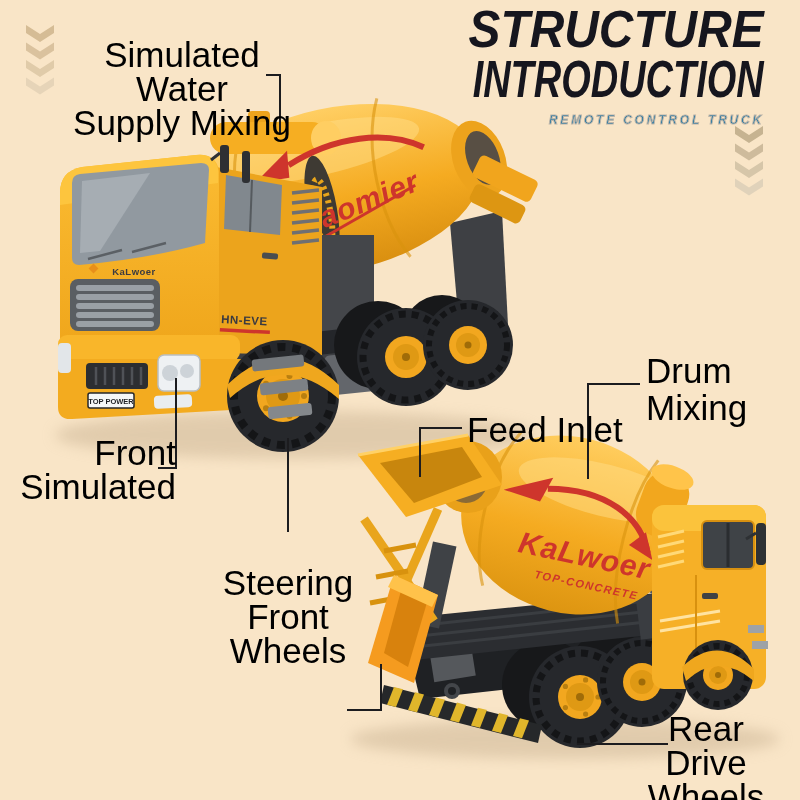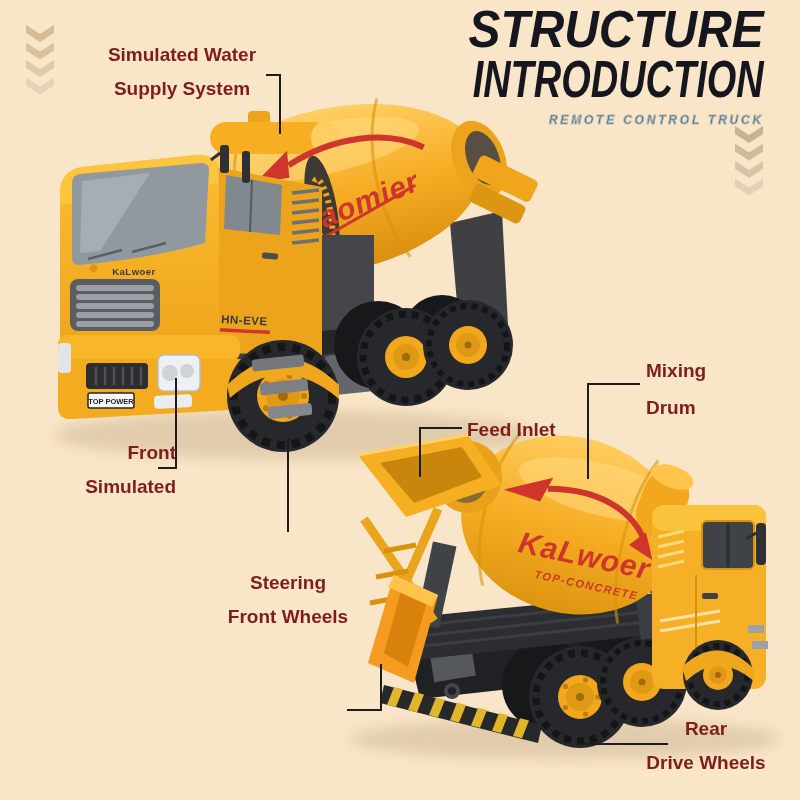--- a/index.html
+++ b/index.html
@@ -3,21 +3,21 @@
 <meta charset="utf-8">
 <style>
   html,body{margin:0;padding:0;}
   #canvas{position:relative;width:800px;height:800px;background:#f9e5c7;overflow:hidden;
           font-family:"Liberation Sans",sans-serif;}
   .title{position:absolute;top:4px;right:36px;text-align:right;color:#16161e;font-weight:bold;font-style:italic;}
   .t1line{display:block;font-size:52px;line-height:50px;transform:scaleX(.92);transform-origin:100% 50%;letter-spacing:0;}
   .t2line{display:block;font-size:52px;line-height:50px;transform:scaleX(.73);transform-origin:100% 50%;letter-spacing:0;}
   .subtitle{margin-top:9px;font-size:12px;letter-spacing:2.8px;font-weight:bold;
             color:#0369a1;-webkit-text-stroke:1px #bdb5a9;}
-  .callout{position:absolute;font-size:19px;color:#7f1d1d;line-height:34px;text-align:center;z-index:6;font-weight:bold;}
+  .callout{position:absolute;font-size:35px;color:#000000;line-height:34px;text-align:center;z-index:6;}
   .callout span{display:block;}
   .co-water{left:57px;top:38px;width:250px;}
   .co-headlights{left:10px;top:436px;width:166px;text-align:right;}
   .co-steering{left:196px;top:566px;width:184px;}
   .co-feed{left:467px;top:413px;text-align:right;}
   .co-mixing{left:646px;top:352px;text-align:left;line-height:37px;}
   .co-discharge{left:180px;top:672px;width:162px;}
   .co-rear{left:606px;top:712px;width:200px;}
   .chev{position:absolute;}
   .chev-left{left:26px;top:25px;}
@@ -316,35 +316,35 @@
     <path class="leader" d="M158,468 L176,468 L176,378"></path>
     <path class="leader" d="M288,532 L288,438"></path>
     <path class="leader" d="M462,428 L420,428 L420,477"></path>
     <path class="leader" d="M640,384 L588,384 L588,479"></path>
     <path class="leader" d="M347,710 L381,710 L381,664"></path>
     <path class="leader" d="M577,744 L668,744"></path>
   </svg>
 
   <div class="callout co-water">
     <span>Simulated Water</span>
-    <span>Supply System</span>
+    <span>Supply Mixing</span>
   </div>
   <div class="callout co-headlights">
     <span>Front</span>
     <span>Simulated</span>
   </div>
   <div class="callout co-steering">
     <span>Steering</span>
     <span>Front Wheels</span>
   </div>
   <div class="callout co-feed">
     <span>Feed Inlet</span>
   </div>
   <div class="callout co-mixing">
+    <span>Drum</span>
     <span>Mixing</span>
-    <span>Drum</span>
   </div>
   <div class="callout co-rear">
     <span>Rear</span>
     <span>Drive Wheels</span>
   </div>
 
 </div>
 
 </body></html>

